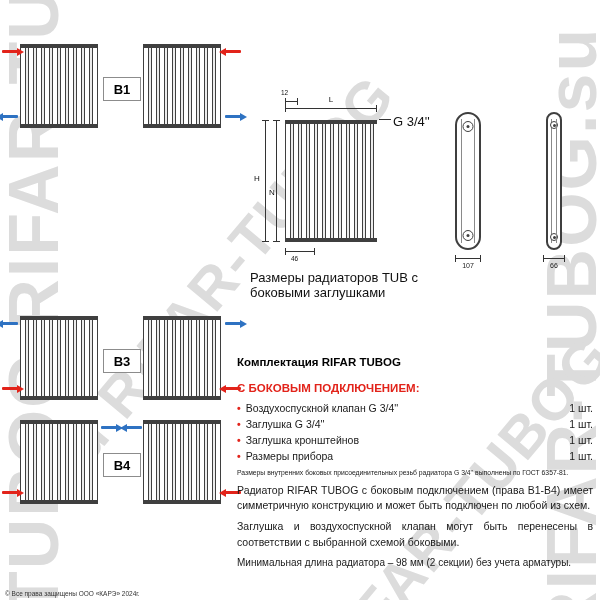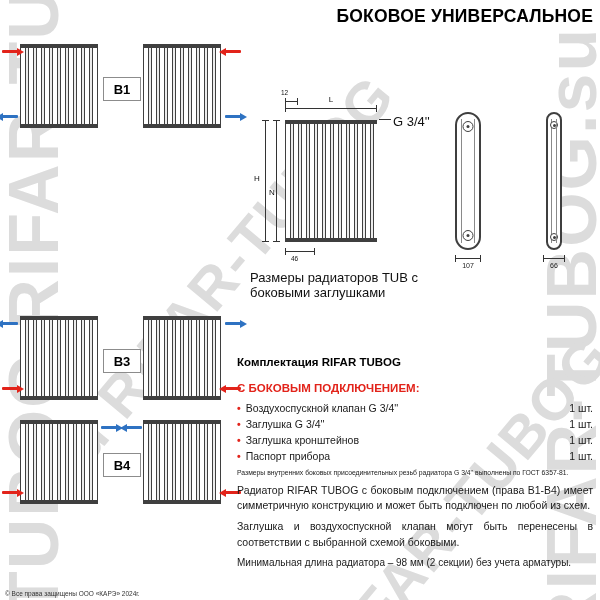--- a/index.html
+++ b/index.html
@@ -111,21 +111,20 @@
 <body>
 
 <div id="page">
 
   <div class="wm" id="wm-left">TUBOG RIFAR-TU</div>
   <div class="wm" id="wm-diag">.su RIFAR-TUBOG</div>
   <div class="wm" id="wm-right">RIFAR-TUBOG.su</div>
   <div class="wm" id="wm-diag2">RIFAR-TUBOG</div>
 
   <div id="title">
-    <div>БОКОВОЕ УНИВЕРСАЛЬНОЕ</div>
   </div>
 
   <div class="scheme-row" id="row-b1">
     <div class="radiator rad-1"></div>
     <div class="radiator rad-2"></div>
     <div class="scheme-label">В1</div>
     <div class="arr sup dr a-tl"></div>
     <div class="arr ret dl a-bl"></div>
     <div class="arr sup dl a-tr"></div>
     <div class="arr ret dr a-br"></div>
@@ -193,21 +192,21 @@
       </div>
       <div class="eq-row">
         <div class="eq-name">Заглушка G 3/4''</div>
         <div class="eq-qty">1 шт.</div>
       </div>
       <div class="eq-row">
         <div class="eq-name">Заглушка кронштейнов</div>
         <div class="eq-qty">1 шт.</div>
       </div>
       <div class="eq-row">
-        <div class="eq-name">Паспорт прибора</div>
+        <div class="eq-name">Размеры прибора</div>
         <div class="eq-qty">1 шт.</div>
       </div>
     </div>
     <div class="eq-note">Размеры внутренних боковых присоединительных резьб радиатора G 3/4'' выполнены по ГОСТ 6357-81.</div>
   </div>
 
   <div id="description">
     <p class="desc-p">Радиатор RIFAR TUBOG с боковым подключением (права В1-В4) имеет симметричную конструкцию и может быть подключен по любой из схем.</p>
     <p class="desc-p">Заглушка и воздухоспускной клапан могут быть перенесены в соответствии с выбранной схемой боковыми.</p>
     <p class="desc-bold">Минимальная длина радиатора – 98 мм (2 секции) без учета арматуры.</p>

